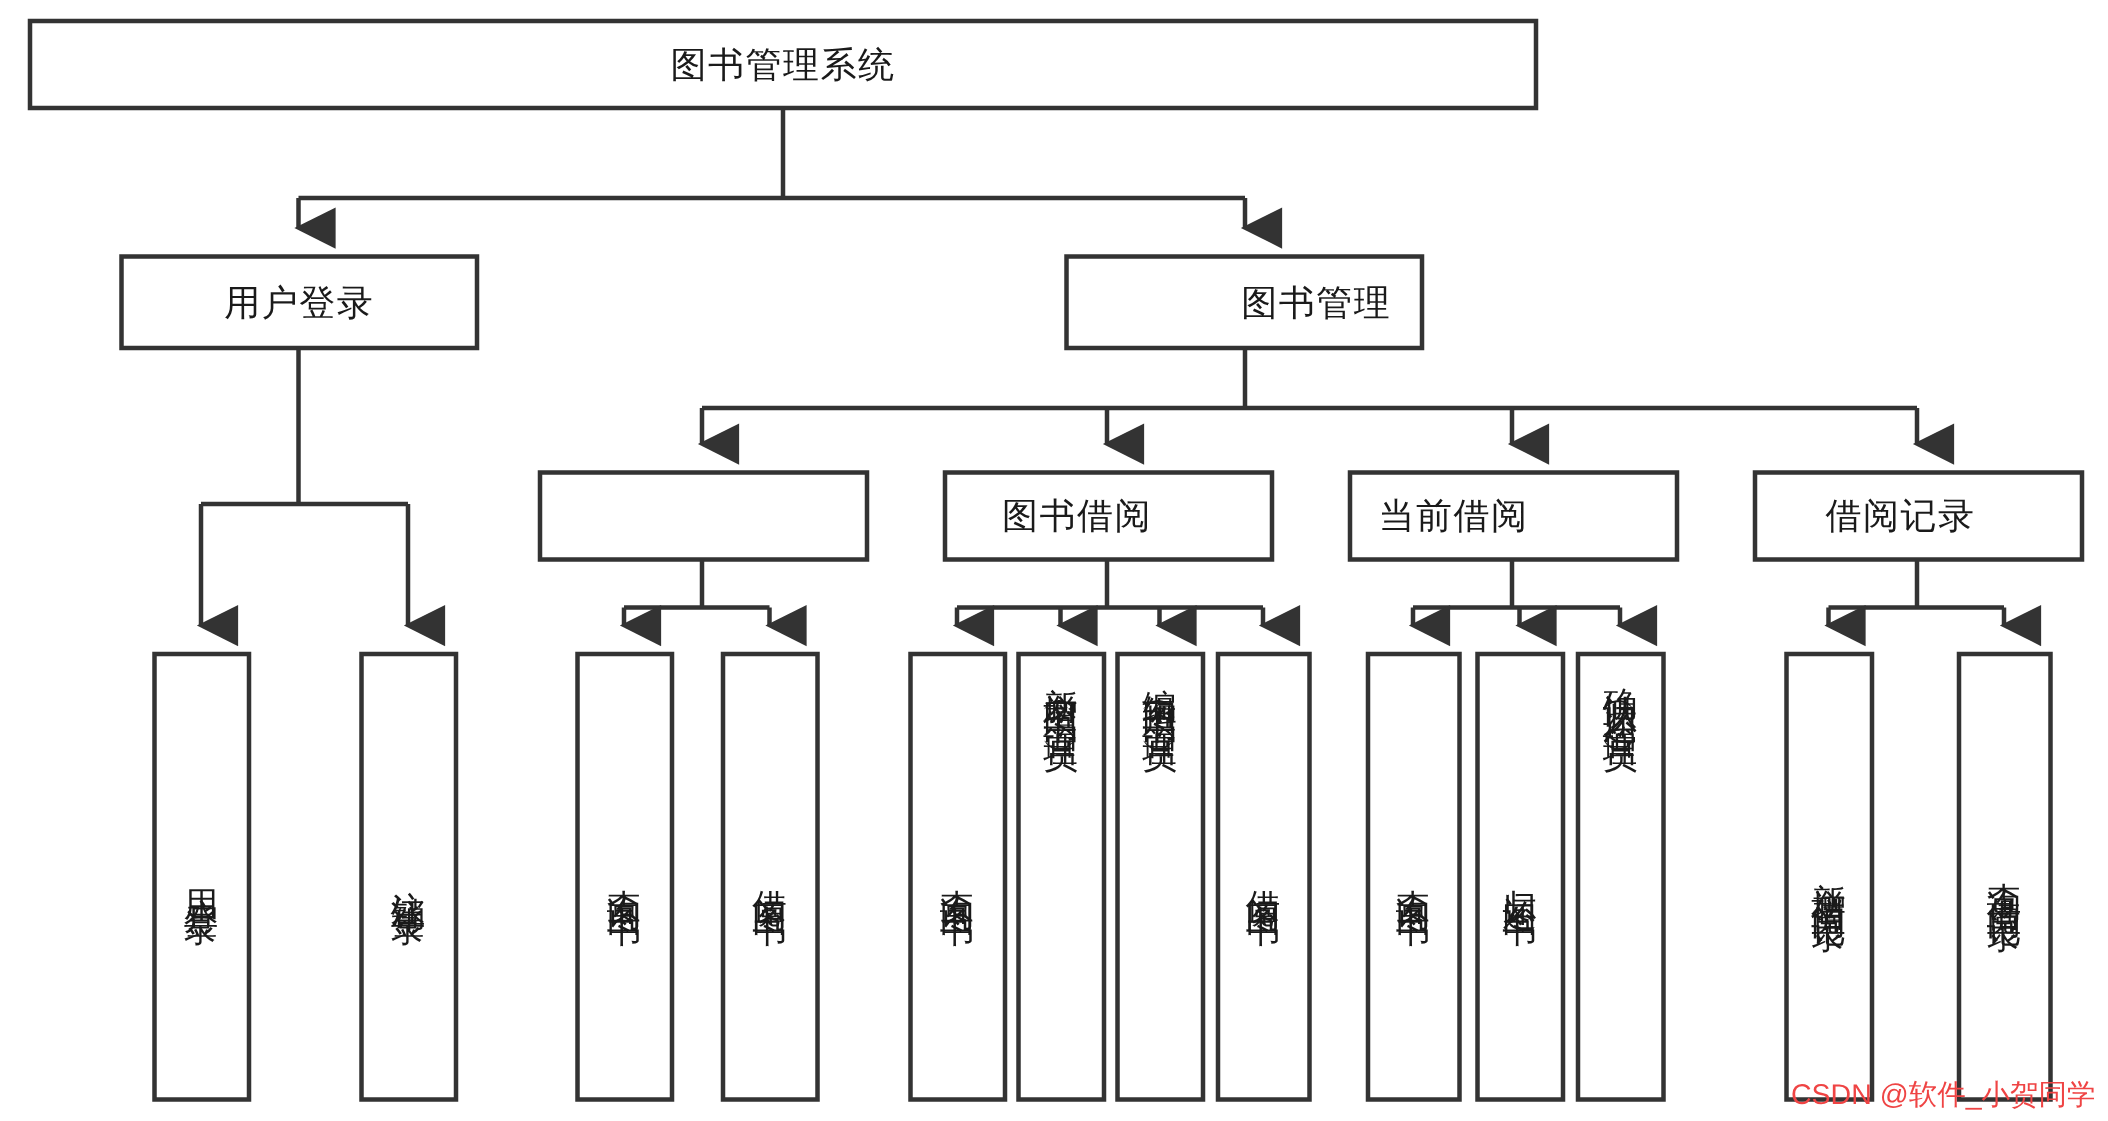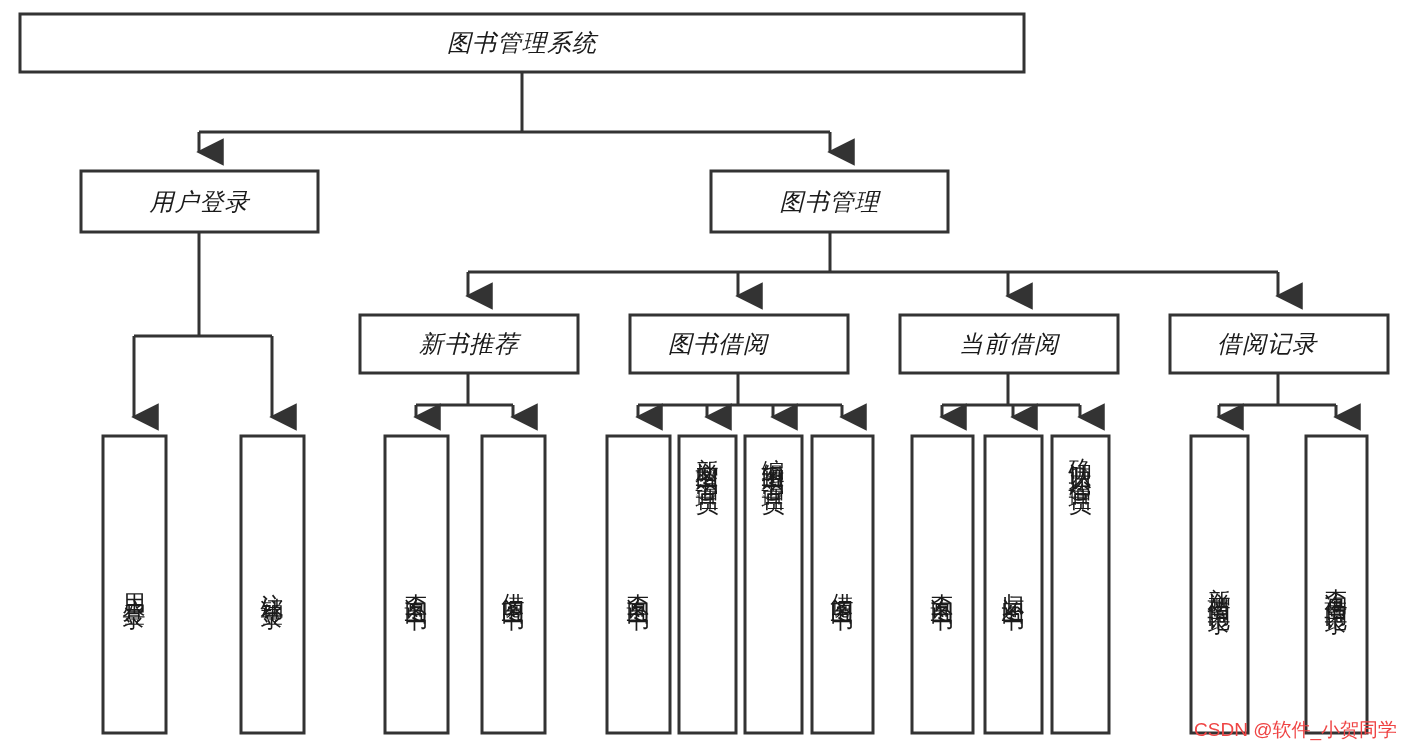--- a/index.html
+++ b/index.html
@@ -60,21 +60,20 @@
     align-items: center;
     justify-content: center;
     pointer-events: none;
   }
   .hlabel-text {
     font-family: "Liberation Sans", "DejaVu Sans", sans-serif;
     font-size: 24px;
     color: #1a1a1a;
     letter-spacing: 1px;
     white-space: nowrap;
-    font-style: italic;
   }
   #watermark {
     position: absolute;
     right: 8px;
     bottom: 4px;
     font-family: "Liberation Sans", "DejaVu Sans", sans-serif;
     font-size: 19px;
     color: #ef4444;
     white-space: nowrap;
   }
@@ -175,33 +174,30 @@
   </svg>
 
   <div class="hlabel-wrap" style="left:20px; top:14px; width:1004px; height:58px;">
     <span class="hlabel-text">图书管理系统</span>
   </div>
 
   <div class="hlabel-wrap" style="left:81px; top:171px; width:237px; height:61px;">
     <span class="hlabel-text">用户登录</span>
   </div>
 
-  <div class="hlabel-wrap" style="left:711px; top:171px; width:237px; height:61px;">
+  <div class="hlabel-wrap" style="left:711px; top:171px; width:237px; height:61px;padding-left:48px;">
     <span class="hlabel-text">图书管理</span>
   </div>
 
-  <div class="hlabel-wrap" style="left:360px; top:315px; width:218px; height:58px;">
-    <span class="hlabel-text">新书推荐</span>
-  </div>
 
   <div class="hlabel-wrap" style="left:630px; top:315px; width:176px; height:58px;">
     <span class="hlabel-text">图书借阅</span>
   </div>
 
-  <div class="hlabel-wrap" style="left:900px; top:315px; width:218px; height:58px;border-radius:16px;">
+  <div class="hlabel-wrap" style="left:860px; top:315px; width:218px; height:58px;border-radius:16px;">
     <span class="hlabel-text">当前借阅</span>
   </div>
 
   <div class="hlabel-wrap" style="left:1170px; top:315px; width:194px; height:58px;">
     <span class="hlabel-text">借阅记录</span>
   </div>
 
   <div class="vlabel-wrap" style="left:103px; top:436px; width:63px; height:297px;">
     <span class="vlabel-text">用户登录</span>
   </div>

